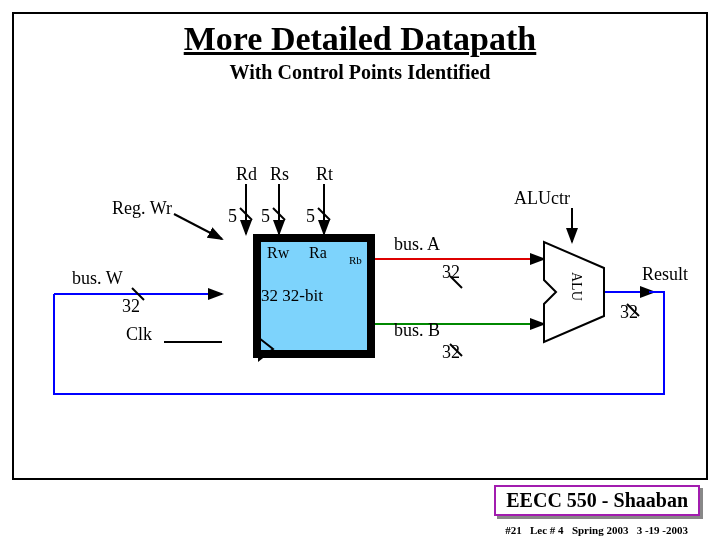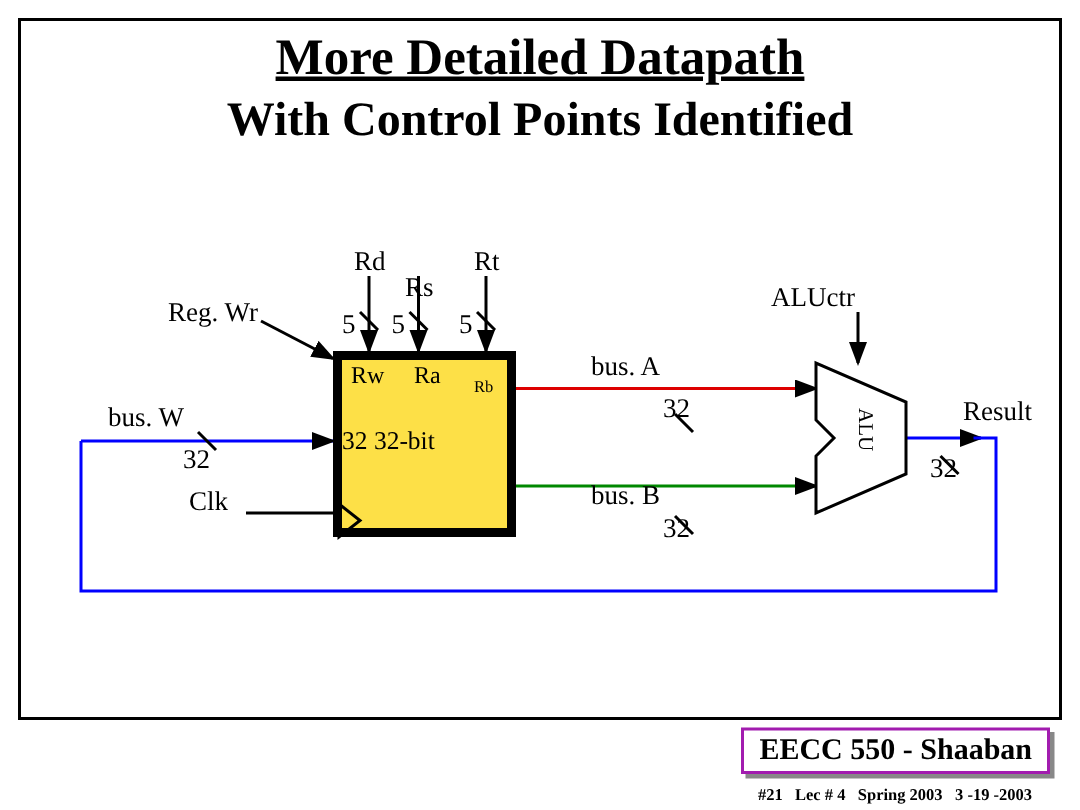--- a/index.html
+++ b/index.html
@@ -1,23 +1,23 @@
 <!DOCTYPE html>
 <html><head>
 <meta charset="utf-8">
 <style>
   * { margin: 0; padding: 0; box-sizing: border-box; }
   body { width: 720px; height: 540px; background: #fff; font-family: "Times New Roman", serif; position: relative; }
   .frame { position: absolute; left: 12px; top: 12px; width: 696px; height: 468px; border: 2px solid #000; }
   .title { text-align: center; font-size: 34px; font-weight: bold; margin-top: 6px; line-height: 1.1; }
   .title .ul { text-decoration: underline; }
-  .subtitle { text-align: center; font-size: 32px; font-weight: bold; margin-top: 4px; }
+  .subtitle { text-align: center; font-size: 20px; font-weight: bold; margin-top: 4px; }
   .diagram { position: absolute; left: 0; top: 150px; width: 696px; height: 320px; }
   .lbl { position: absolute; font-size: 18px; }
-  .regbox { position: absolute; border: 6px solid #000000; background: #fde047; }
+  .regbox { position: absolute; border: 8px solid #000000; background: #7dd3fc; margin-left: 31px; }
   .regtext { position: absolute; font-size: 17px; text-align: left; width: 100%; }
   .alu { position: absolute; }
   .footer-box { position: absolute; right: 20px; bottom: 24px; border: 2px solid #a21caf; background: #fff; padding: 2px 10px; font-size: 20px; font-weight: bold; box-shadow: 3px 3px 0 #888; }
   .footer-small { position: absolute; right: 32px; bottom: 4px; font-size: 11px; font-weight: bold; }
   svg { position: absolute; overflow: visible; }
 </style>
 </head>
 <body>
 
 <div class="frame">
@@ -75,21 +75,21 @@
         <path d="M0,0 L14,11 L0,22 Z" fill="none" stroke="#000" stroke-width="2"></path>
       </svg>
     </div>
 
     <svg class="alu" style="left:530px;top:78px" width="62" height="100">
       <path d="M0,0 L0,38 L12,50 L0,62 L0,100 L60,74 L60,26 Z" fill="#fff" stroke="#000" stroke-width="2"></path>
       <text x="32" y="30" font-size="14" font-family="Times New Roman" writing-mode="tb">ALU</text>
     </svg>
 
     <div class="lbl" style="left:222px;top:0px">Rd</div>
-    <div class="lbl" style="left:256px;top:17px">Rs</div>
+    <div class="lbl" style="left:256px;top:0px">Rs</div>
     <div class="lbl" style="left:302px;top:0px">Rt</div>
     <div class="lbl" style="left:214px;top:42px">5</div>
     <div class="lbl" style="left:247px;top:42px">5</div>
     <div class="lbl" style="left:292px;top:42px">5</div>
     <div class="lbl" style="left:98px;top:34px">Reg. Wr</div>
     <div class="lbl" style="left:58px;top:104px">bus. W</div>
     <div class="lbl" style="left:108px;top:132px">32</div>
     <div class="lbl" style="left:112px;top:160px">Clk</div>
     <div class="lbl" style="left:380px;top:70px">bus. A</div>
     <div class="lbl" style="left:428px;top:98px">32</div>

